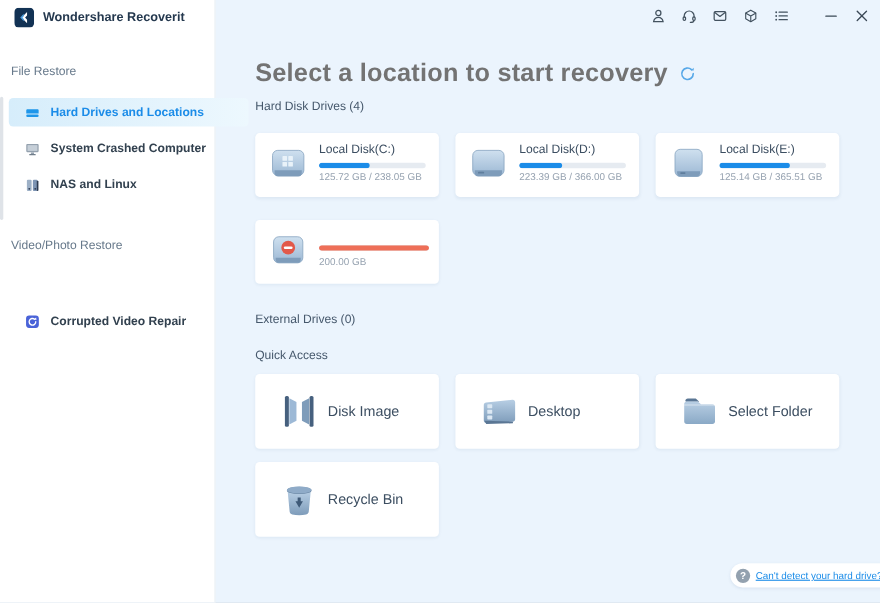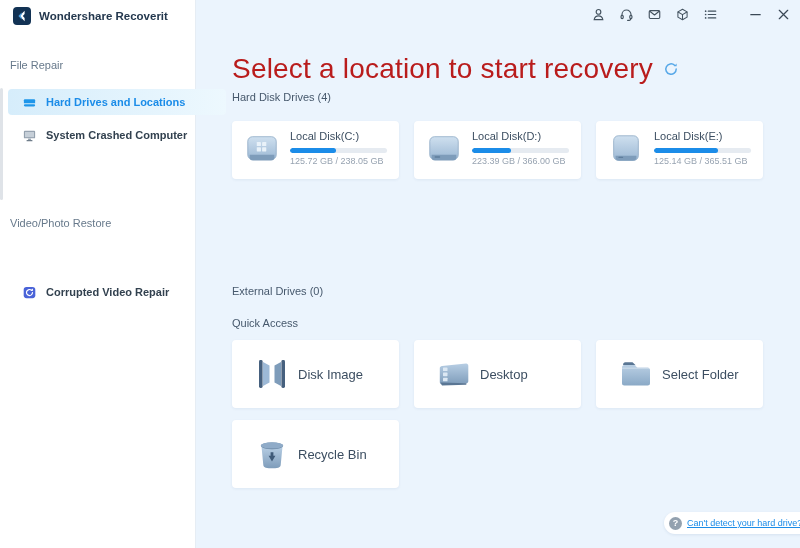--- a/index.html
+++ b/index.html
@@ -16,21 +16,21 @@
     padding-left:14px;box-sizing:border-box;border-radius:4px;cursor:pointer;
     font-size:11px;font-weight:bold;color:#32414f;white-space:nowrap;}
   .side-item.selected{background:linear-gradient(90deg,#d6edfb 0%,#edf8fe 100%);color:#1b8ce8;}
   .side-item svg{flex:0 0 auto;}
   
   .topbar{position:absolute;right:9px;top:7px;display:flex;align-items:center;gap:13px;}
   .tb-icon{width:15px;height:15px;cursor:pointer;}
   .tb-sep{width:4px;}
   
   .main-title{position:absolute;left:232px;top:53px;display:flex;align-items:center;gap:10px;}
-  .main-title h1{margin:0;font-size:28px;font-weight:normal;color:#b91c1c;letter-spacing:.2px;}
+  .main-title h1{margin:0;font-size:23px;font-weight:bold;color:#737373;letter-spacing:.2px;}
   .sec-label{position:absolute;left:232px;font-size:11px;color:#46586c;}
   .card{position:absolute;width:167px;background:#ffffff;border-radius:4px;
     box-shadow:0 1px 3px rgba(30,70,120,.07);cursor:pointer;}
   .drive-card{height:58px;}
   .drive-icon{position:absolute;left:11px;top:12px;}
   .drive-name{position:absolute;left:58px;top:9px;font-size:11px;color:#3c4e61;text-align:right;}
   .bar-track{position:absolute;left:58px;top:27px;width:97px;height:5px;border-radius:3px;
     background:#e6ebf1;overflow:hidden;}
   .bar-fill{height:100%;border-radius:3px;}
   .drive-usage{position:absolute;left:58px;top:35px;font-size:9px;color:#97a3b1;}
@@ -71,40 +71,50 @@
     <div class="brand">
       <svg width="18" height="18" viewBox="0 0 18 18">
         <rect width="18" height="18" rx="4" fill="#123254"></rect>
         <path d="M11.6 3.8 L6.6 9 L11.6 14.2 L11.6 10.9 L9.8 9 L11.6 7.1 Z" fill="#ffffff"></path>
         <path d="M8.6 5.6 L5.4 9 L8.6 12.4 L8.6 10.3 L7.4 9 L8.6 7.7 Z" fill="#4da0e0"></path>
       </svg>
       <span class="brand-name">Wondershare Recoverit</span>
     </div>
     <div class="scroll-hint"></div>
 
-    <div class="side-label" style="top:59px">File Repair</div>
+    <div class="side-label" style="top:59px">File Restore</div>
 
     <div class="side-item selected" style="top:89px">
       <svg width="15" height="15" viewBox="0 0 16 16">
         <path d="M3.2 4.5h9.6c.7 0 1.2.5 1.2 1.2v3.1H2V5.7c0-.7.5-1.2 1.2-1.2z" fill="#1e96ea"></path>
         <rect x="2" y="9.8" width="12" height="2.4" rx="1.2" fill="#1e96ea"></rect>
       </svg>
       <span>Hard Drives and Locations</span>
     </div>
 
     <div class="side-item" style="top:122px">
       <svg width="15" height="15" viewBox="0 0 16 16">
         <rect x="2" y="3" width="12" height="8" rx="1" fill="#94a1ae"></rect>
         <rect x="3.2" y="4.2" width="9.6" height="5.6" fill="#c6cfd8"></rect>
         <rect x="6.5" y="11.3" width="3" height="1.6" fill="#94a1ae"></rect>
         <rect x="4.8" y="12.9" width="6.4" height="1.2" rx=".6" fill="#6f7d8a"></rect>
       </svg>
       <span>System Crashed Computer</span>
     </div>
 
+    <div class="side-item" style="top:155px">
+      <svg width="15" height="15" viewBox="0 0 16 16">
+        <rect x="2.6" y="2.5" width="4.6" height="11" rx="1" fill="#9db0c6"></rect>
+        <rect x="8.4" y="2.5" width="4.6" height="11" rx="1" fill="#7e95b4"></rect>
+        <circle cx="4.9" cy="11.4" r=".9" fill="#2c3a50"></circle>
+        <circle cx="10.7" cy="11.4" r=".9" fill="#2c3a50"></circle>
+        <rect x="12.2" y="3.5" width="1.6" height="10" rx=".8" fill="#2c3a50"></rect>
+      </svg>
+      <span>NAS and Linux</span>
+    </div>
 
     <div class="side-label" style="top:217px">Video/Photo Restore</div>
 
 
     <div class="side-item" style="top:279px">
       <svg width="15" height="15" viewBox="0 0 16 16">
         <rect x="1.8" y="2" width="12.4" height="12" rx="3" fill="#4a63d8"></rect>
         <path d="M11.2 8a3.2 3.2 0 1 1-1.1-2.4" stroke="#ffffff" stroke-width="1.3" fill="none" stroke-linecap="round"></path>
         <path d="M11.6 3.8 L11.8 6.4 L9.4 5.6 Z" fill="#ffffff"></path>
       </svg>
@@ -205,20 +215,33 @@
       <path d="M9 23h22v1.5a3.5 3.5 0 0 1-3.5 3.5h-15A3.5 3.5 0 0 1 9 24.5z" fill="#7e9cba"></path>
       <rect x="12" y="24" width="5" height="1.5" rx=".7" fill="#5f7e9d"></rect>
     </svg>
     <div class="drive-name">Local Disk(E:)</div>
     <div class="bar-track">
         <div class="bar-fill" style="width: 66%; background: rgb(27, 140, 232);"></div>
       </div>
     <div class="drive-usage">125.14 GB / 365.51 GB</div>
   </div>
 
+  <div class="card drive-card" style="left:232px;top:200px">
+    <svg class="drive-icon" width="38" height="34" viewBox="0 0 40 34">
+      <rect x="6" y="2.5" width="28" height="25" rx="5" fill="url(#gDrive)" stroke="#8aa6c2" stroke-width=".8"></rect>
+      <path d="M8 22.5h24v1.5a3.5 3.5 0 0 1-3.5 3.5h-17A3.5 3.5 0 0 1 8 24z" fill="#7e9cba"></path>
+      <circle cx="20" cy="13" r="6.6" fill="#e2594a"></circle>
+      <rect x="15.8" y="11.8" width="8.4" height="2.4" rx="1.2" fill="#ffffff"></rect>
+    </svg>
+    <div class="drive-name"></div>
+    <div class="bar-track" style="top:23px;width:100px">
+        <div class="bar-fill" style="width: 100%; background: rgb(238, 111, 88);"></div>
+      </div>
+    <div class="drive-usage" style="top:33px">200.00 GB</div>
+  </div>
 
   <div class="sec-label" style="top:285px">External Drives (0)</div>
   <div class="sec-label" style="top:317px">Quick Access</div>
 
   <div class="card qa-card" style="left:232px;top:340px">
     <svg class="qa-icon" width="40" height="40" viewBox="0 0 40 40">
       <rect x="7" y="6" width="3.6" height="28" rx="1.4" fill="#46607e"></rect>
       <path d="M11 8l6.5 3.5v17L11 32z" fill="#9db9d6"></path>
       <rect x="29.4" y="6" width="3.6" height="28" rx="1.4" fill="#46607e"></rect>
       <path d="M29 8l-6.5 3.5v17L29 32z" fill="#7e9cba"></path>

